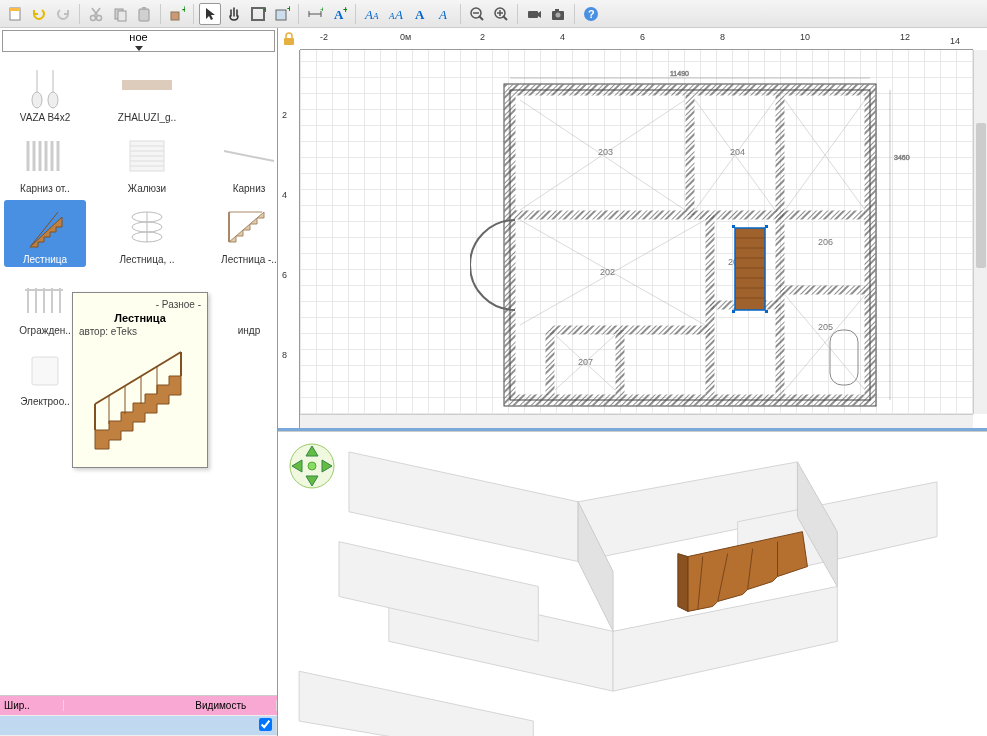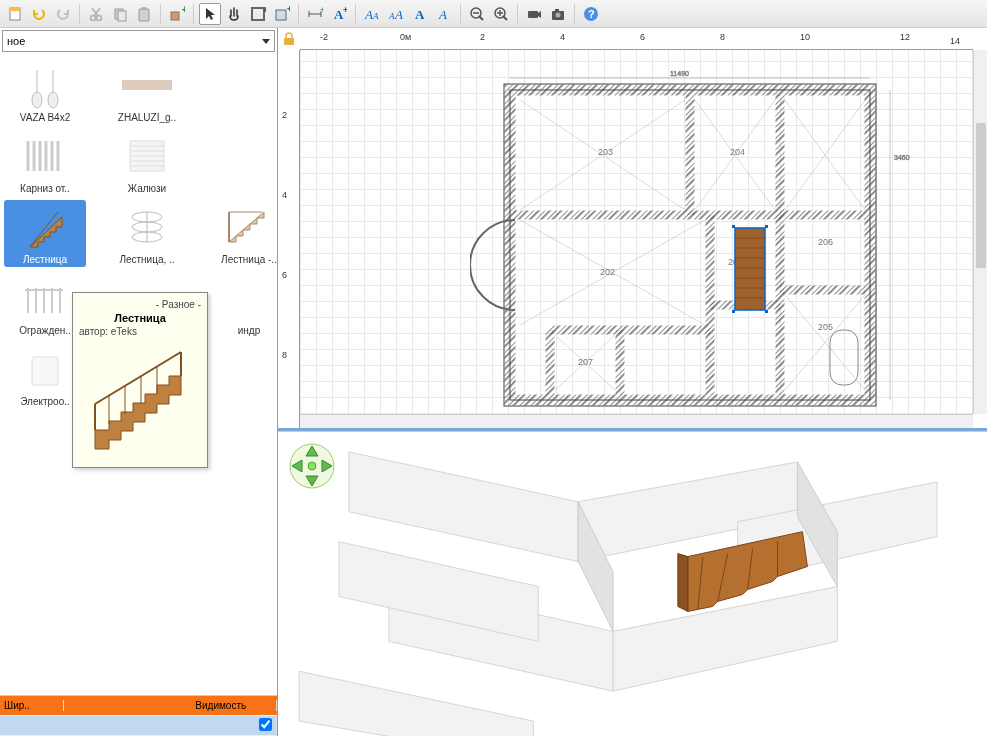--- a/index.html
+++ b/index.html
@@ -6,34 +6,34 @@
 body { font-family: Tahoma, Arial, sans-serif; font-size: 11px; background: #f0f0f0; width: 987px; height: 736px; overflow: hidden; }
 
 .toolbar { height: 28px; background: linear-gradient(#f5f5f5, #e5e5e5); border-bottom: 1px solid #ccc; display: flex; align-items: center; padding: 0 4px; gap: 2px; }
 .toolbar .tb-btn { width: 22px; height: 22px; display: flex; align-items: center; justify-content: center; border-radius: 2px; cursor: pointer; }
 .toolbar .sep { width: 1px; height: 20px; background: #ccc; margin: 0 3px; }
 .toolbar .boxed { border: 1px solid #999; background: #fff; }
 
 .main { display: flex; height: calc(100% - 28px); }
 
 .left-panel { width: 278px; background: #fff; border-right: 1px solid #999; display: flex; flex-direction: column; }
-.cat-dropdown { height: 22px; background: #fff; border: 1px solid #999; margin: 2px; display: flex; align-items: center; padding: 0 4px; justify-content: space-between; }
+.cat-dropdown { height: 22px; background: #fff; border: 1px solid #999; margin: 2px; display: flex; align-items: center; padding: 0 4px; justify-content: space-between; flex-direction: column; }
 .cat-dropdown .dd-arrow { border-left: 4px solid transparent; border-right: 4px solid transparent; border-top: 5px solid #333; }
 
 .furniture-grid { flex: 1; overflow: auto; padding: 4px; }
 .furn-row { display: flex; gap: 20px; margin-bottom: 4px; }
 .furn-item { width: 82px; text-align: center; padding: 2px; border-radius: 3px; cursor: pointer; }
 .furn-item .thumb { width: 78px; height: 50px; display: flex; align-items: center; justify-content: center; margin-bottom: 2px; }
 .furn-item .label { font-size: 10px; color: #333; white-space: nowrap; overflow: hidden; text-overflow: ellipsis; }
 .furn-item.selected { background: #4a90e2; }
 .furn-item.selected .label { color: #fff; background: #4a90e2; }
 
 .props-table { border-top: 1px solid #ccc; }
 .props-row { display: flex; height: 20px; align-items: center; border-bottom: 1px solid #eee; }
-.props-row.header { background: #f97316; font-size: 10px; }
+.props-row.header { background: #f9a8d4; font-size: 10px; }
 .props-row.data { background: #c0d8f0; }
 .props-cell { padding: 0 4px; border-right: 1px solid #ddd; flex: 1; font-size: 10px; }
 .props-cell.check { flex: 0 0 20px; }
 
 .right-area { flex: 1; display: flex; flex-direction: column; position: relative; }
 
 .plan-view { flex: 1; background: #fff; position: relative; overflow: hidden; border-bottom: 3px solid #7aa8d8; }
 .plan-ruler-h { position: absolute; top: 0; left: 22px; right: 14px; height: 22px; background: #fff; border-bottom: 1px solid #999; display: flex; font-size: 10px; }
 .plan-ruler-v { position: absolute; top: 22px; left: 0; width: 22px; bottom: 0; background: #fff; border-right: 1px solid #999; }
 .plan-canvas { position: absolute; top: 22px; left: 22px; right: 14px; bottom: 14px; background: #fff; padding-left: 12px; }
@@ -263,20 +263,28 @@
                   <rect x="8" y="5" width="34" height="30" fill="#f5f5f5"></rect>
                   <line x1="8" y1="10" x2="42" y2="10"></line>
                   <line x1="8" y1="15" x2="42" y2="15"></line>
                   <line x1="8" y1="20" x2="42" y2="20"></line>
                   <line x1="8" y1="25" x2="42" y2="25"></line>
                   <line x1="8" y1="30" x2="42" y2="30"></line>
                 </g>
               </svg>
             </div>
           <div class="label">Жалюзи</div>
+        </div>
+        <div class="furn-item">
+          <div class="thumb">
+              <svg width="60" height="40">
+                <line x1="5" y1="15" x2="55" y2="25" stroke="#ccc" stroke-width="2"></line>
+              </svg>
+            </div>
+          <div class="label">Карниз</div>
         </div>
       </div>
 
       <div class="furn-row">
         <div class="furn-item selected">
           <div class="thumb" style="background:#4a90e2;border-radius:3px">
               <svg width="50" height="50">
                 <g transform="translate(10,5)">
                   <polygon points="0,40 8,40 8,35 14,35 14,30 20,30 20,25 26,25 26,20 32,20 32,15 32,10 0,40" fill="#c08040" stroke="#805020"></polygon>
                   <line x1="0" y1="40" x2="28" y2="5" stroke="#805020"></line>

